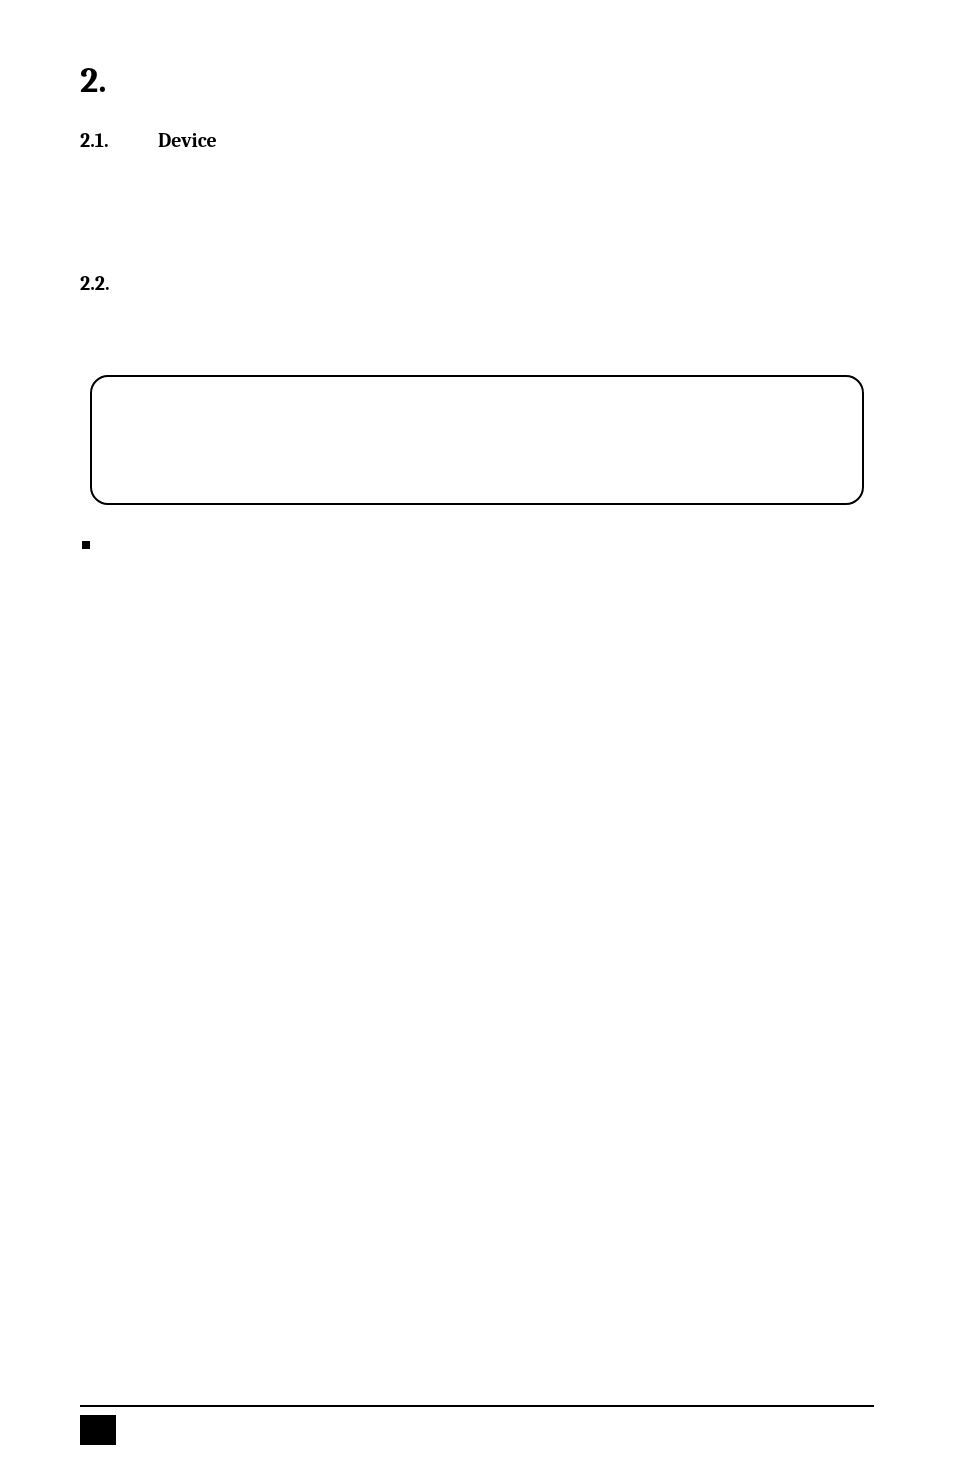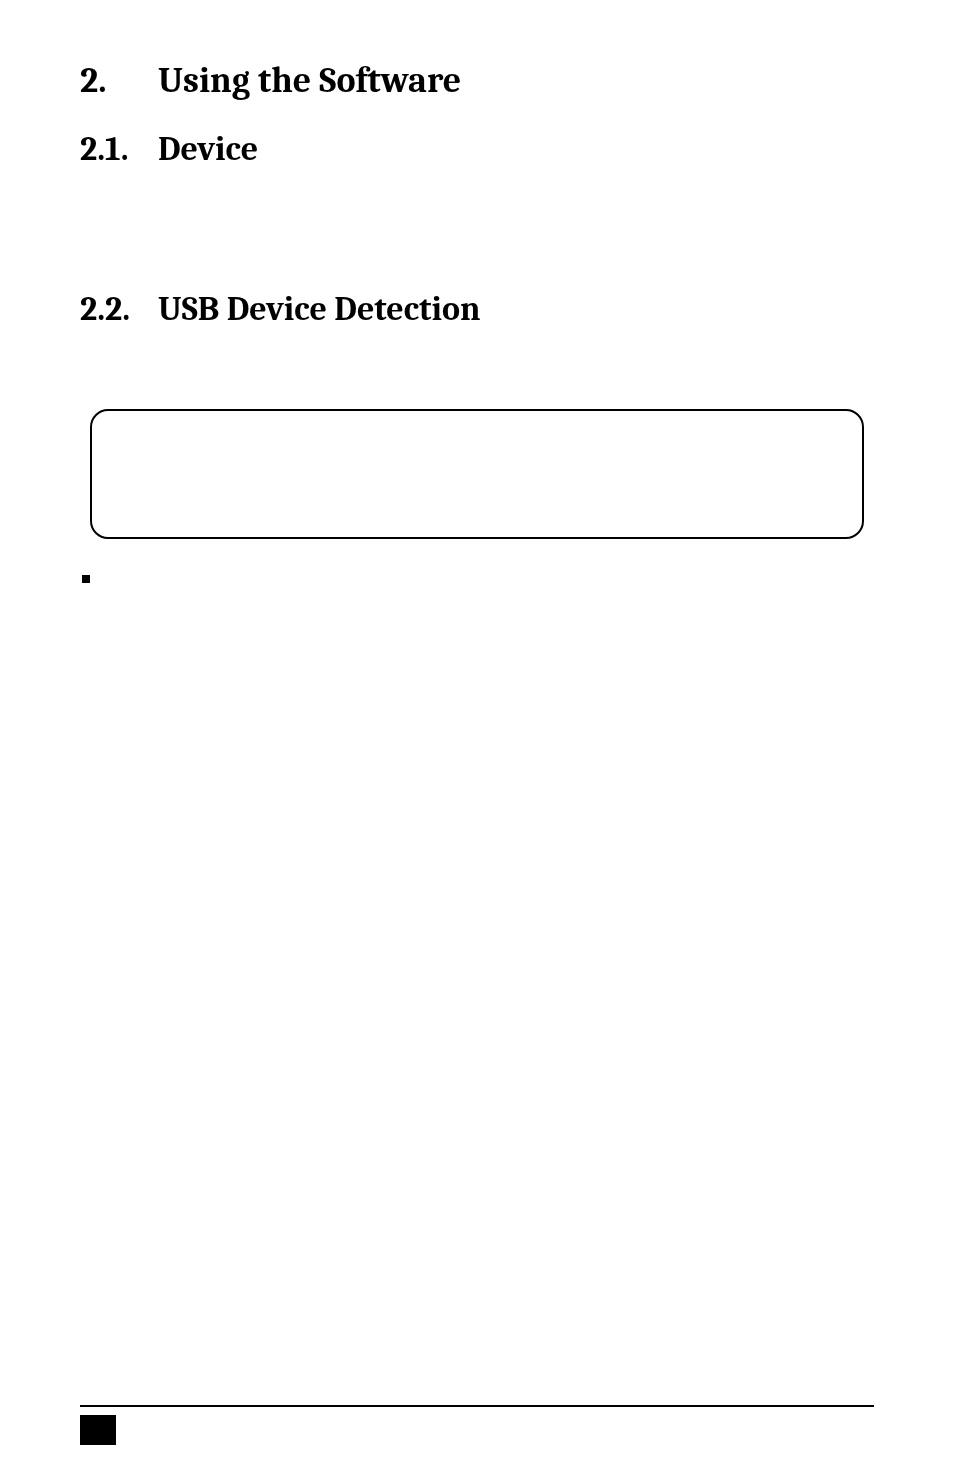--- a/index.html
+++ b/index.html
@@ -29,21 +29,21 @@
     font-family: Cambria, Georgia, serif;
     font-weight: bold;
     font-size: 36px;
     margin-bottom: 28px;
     display: flex;
   }
   .h1 .num { width: 78px; flex-shrink: 0; }
   .h2 {
     font-family: Cambria, Georgia, serif;
     font-weight: bold;
-    font-size: 34px;
+    font-size: 20px;
     margin-top: 10px;
     margin-bottom: 120px;
     display: flex;
   }
   .h2 .num { width: 78px; flex-shrink: 0; }
   .h2.second { margin-top: 40px; margin-bottom: 80px; }
   .note-box {
     border: 2px solid #000;
     border-radius: 18px;
     height: 130px;
@@ -76,31 +76,29 @@
   }
 </style>
 </head>
 <body>
 
 <div class="page">
 
 
   <div class="h1">
     <span class="num">2.</span>
-    <span>Using the Software</span>
   </div>
 
   <div class="h2">
     <span class="num">2.1.</span>
     <span>Device</span>
   </div>
 
   <div class="h2 second">
     <span class="num">2.2.</span>
-    <span>USB Device Detection</span>
   </div>
 
   <div class="note-box"></div>
 
   <span class="bullet"></span>
 
   <div class="footer">
     <div class="footer-line"></div>
     <div class="page-num-box"></div>
   </div>

